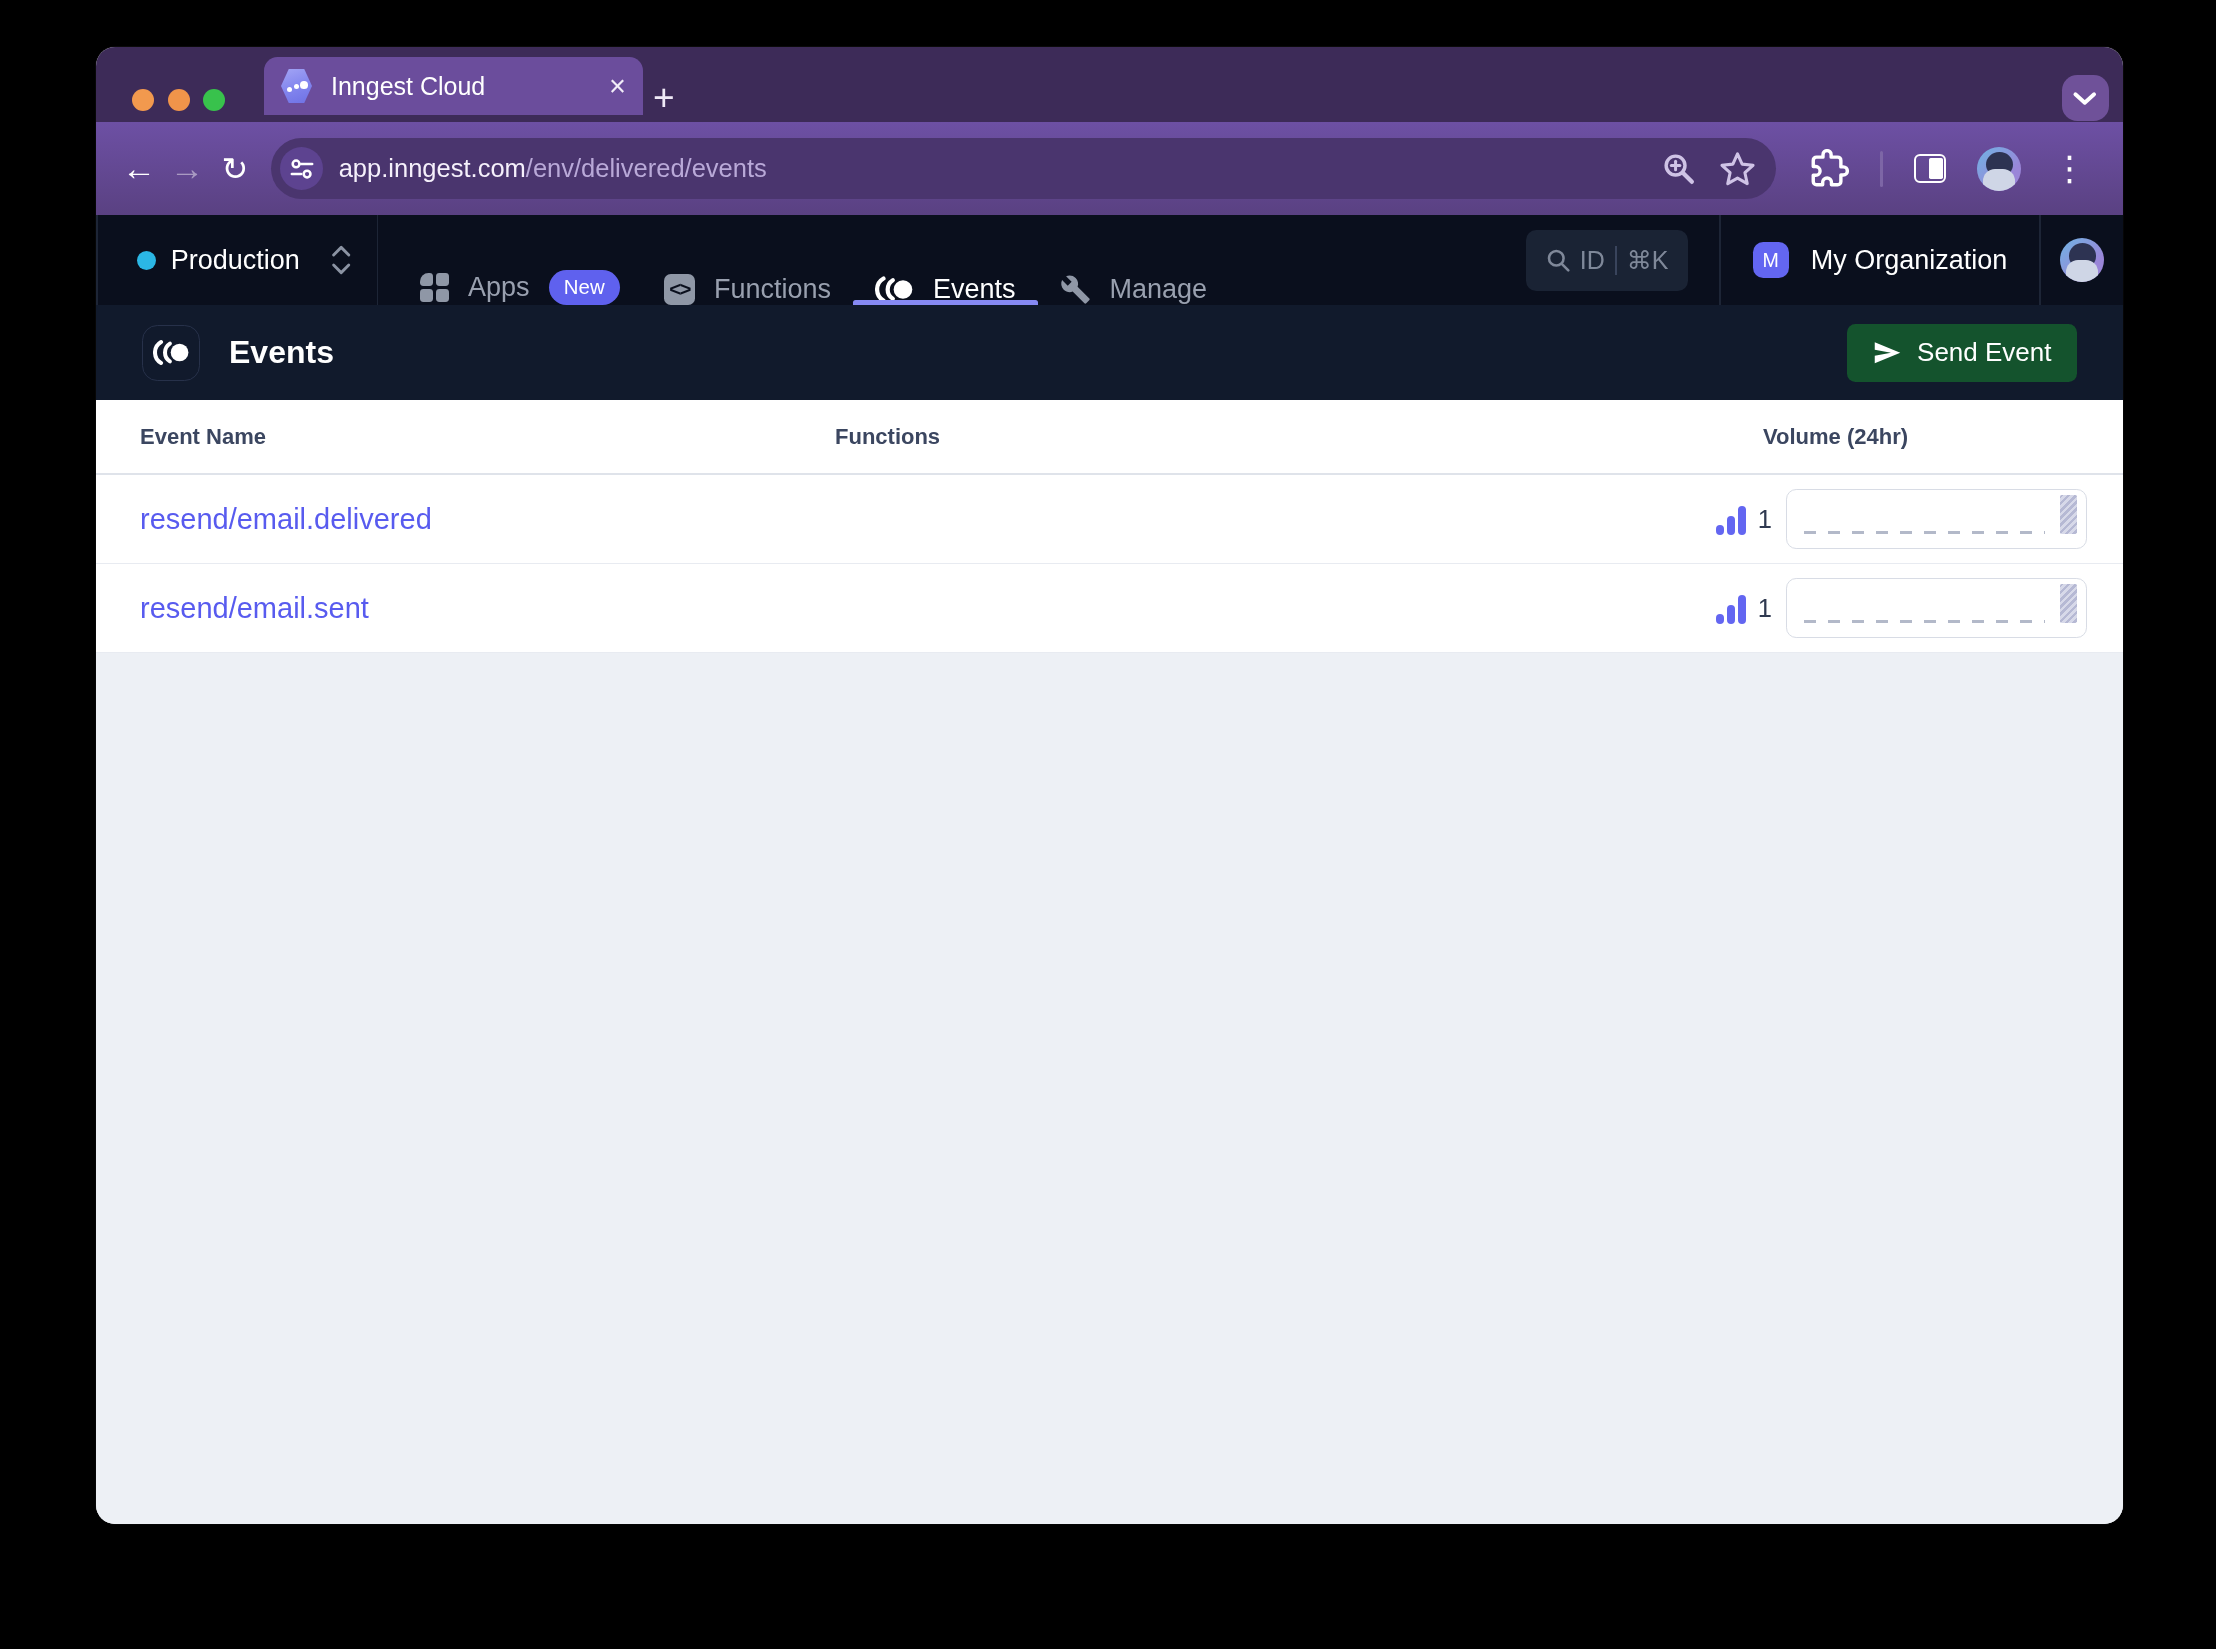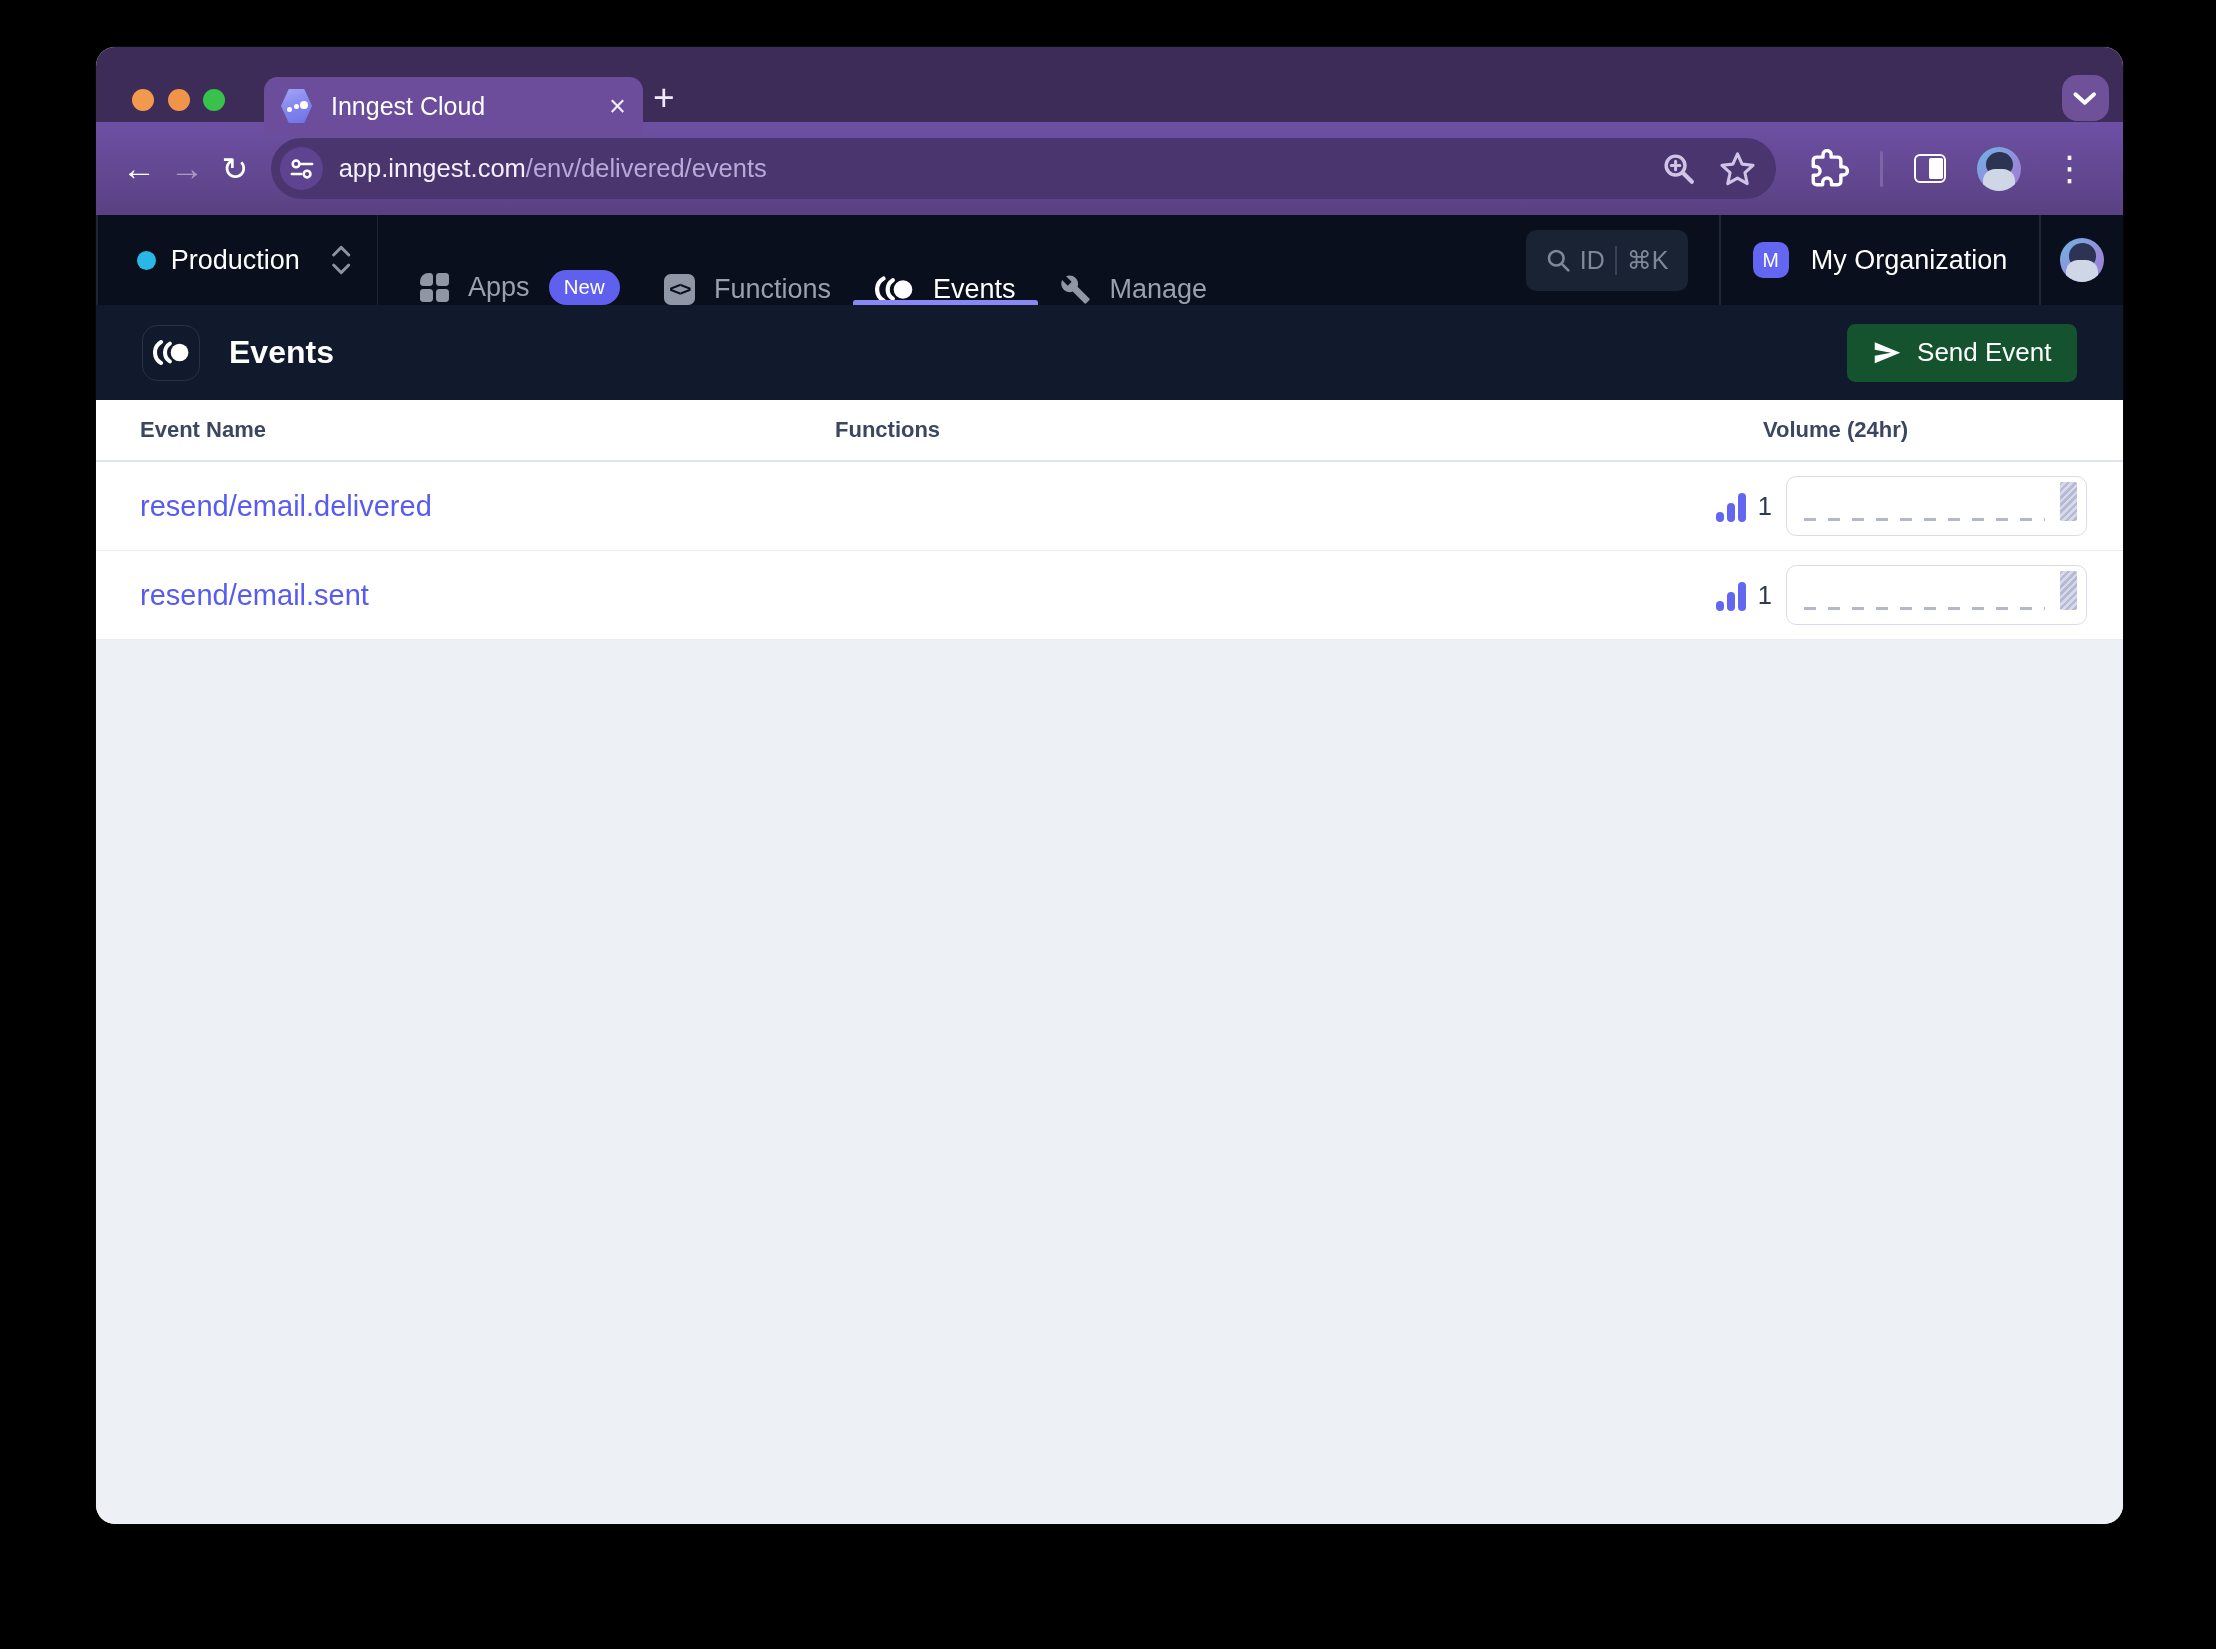--- a/index.html
+++ b/index.html
@@ -14,21 +14,21 @@
   }
 
   
   .tabstrip { position:relative; height:75px; background:#3d2b58; flex:0 0 auto; }
   .traffic { position:absolute; top:42px; left:36px; display:flex; gap:13.6px; }
   .light { width:22px; height:22px; border-radius:50%; }
   .light.l1 { background:#f2994e; }
   .light.l2 { background:#f0944a; }
   .light.l3 { background:#38c24c; }
   .tab {
-    position:absolute; left:168px; top:30px; width:379px; height:58px;
+    position:absolute; left:168px; top:10px; width:379px; height:58px;
     background:#6b4d9c; border-radius:13.6px 13.6px 0 0;
     display:flex; align-items:center; padding:0 17px;
   }
   .favicon { width:31px; height:34px; position:relative; flex:0 0 auto;
     background:linear-gradient(160deg,#a3a5f5 0%,#8184ee 55%,#6e71e4 100%);
     clip-path:polygon(25% 0, 75% 0, 100% 50%, 75% 100%, 25% 100%, 0 50%);
   }
   .favicon i { position:absolute; background:#fff; border-radius:50%; }
   .favicon i:nth-child(1){ width:5.1px; height:5.1px; left:6px; top:18px; }
   .favicon i:nth-child(2){ width:5.1px; height:5.1px; left:12.8px; top:15.3px; }
@@ -89,21 +89,21 @@
   .usercell { display:flex; align-items:center; padding:0 19px; }
 
   
   .pagehead { height:95px; background:#111a2c; display:flex; align-items:center; padding:0 46px; flex:0 0 auto; }
   .page-icon { width:58px; height:56px; border:1.7px solid #27314a; border-radius:15.3px; display:flex; align-items:center; justify-content:center; }
   .page-title { color:#fff; font-size:32px; font-weight:700; margin-left:29px; }
   .send-btn { margin-left:auto; height:58px; padding:0 25.5px; background:#14532d; border:none; border-radius:8.5px;
     display:flex; align-items:center; gap:15.3px; color:#fff; font-size:26px; font-family:inherit; }
 
   
-  .thead { height:62px; background:#fff; border-bottom:2.6px solid #dfe3ea; display:grid; grid-template-columns:695px 833px 1fr;
+  .thead { height:75px; background:#fff; border-bottom:2.6px solid #dfe3ea; display:grid; grid-template-columns:695px 833px 1fr;
     align-items:center; padding:0 64px 0 44px; flex:0 0 auto; }
   .th { font-size:22px; font-weight:700; color:#3b4660; }
   .th.vol { padding-left:95px; }
   .trow { height:89px; background:#fff; border-bottom:1.7px solid #e8ebf1; display:grid; grid-template-columns:695px 833px 1fr;
     align-items:center; padding:0 46px 0 44px; flex:0 0 auto; }
   .evlink { color:#585bef; font-size:29px; text-decoration:none; }
   .volcell { display:flex; align-items:center; padding-left:48px; }
   .bars-ic { display:flex; align-items:flex-end; gap:3.4px; height:31px; }
   .bars-ic b { width:7.7px; background:#6366f1; border-radius:4.3px; }
   .bars-ic b:nth-child(1){ height:9.4px; }

